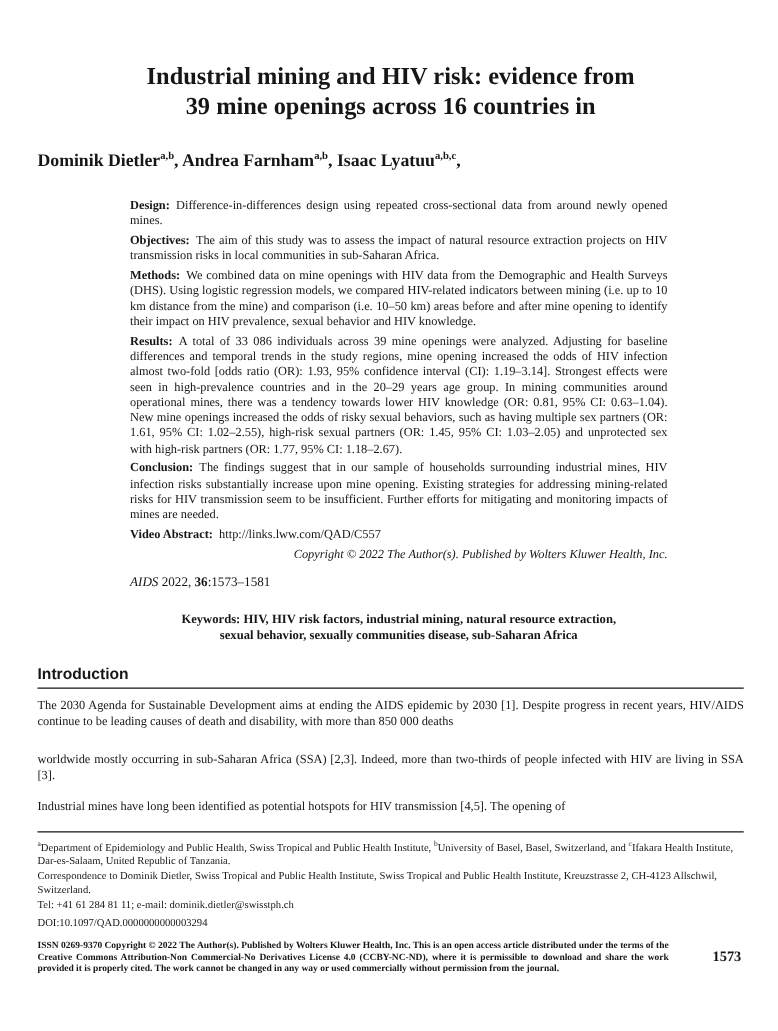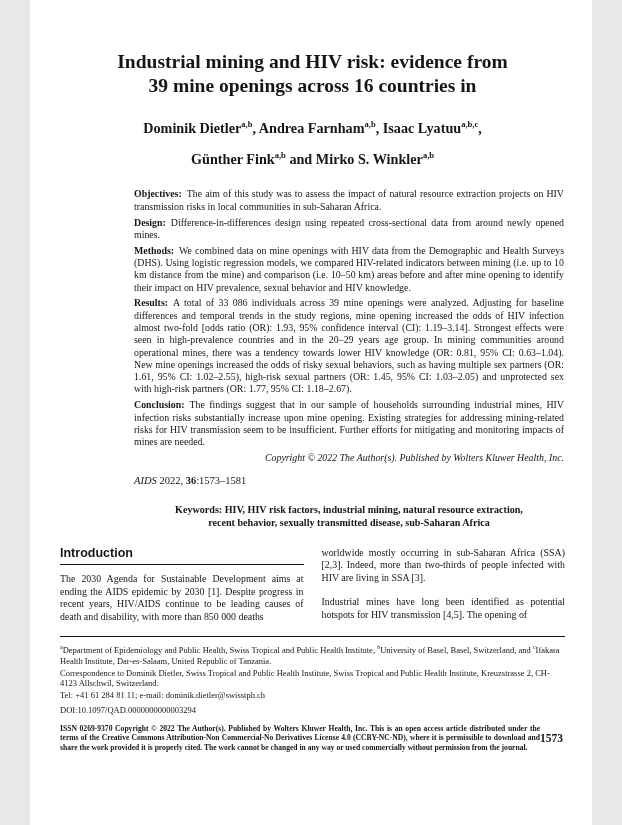--- a/index.html
+++ b/index.html
@@ -1,44 +1,44 @@
 <!DOCTYPE html>
 <html><head>
 <meta charset="utf-8">
 <style>
   html,body{margin:0;padding:0;background:#e8e8e8;}
   .page{
-    width:562px;height:825px;background:#ffffff;box-sizing:border-box;
+    width:622px;height:825px;background:#ffffff;box-sizing:border-box;
     position:relative;margin:0 auto;overflow:hidden;
     padding:50px 27px 0 30px;
     font-family:"Liberation Serif", serif;color:#161616;
   }
   .title{
     text-align:center;font-weight:bold;font-size:19.5px;line-height:23.5px;margin:0;
   }
   .title .tline{display:block;}
   .authors{
-    text-align:center;font-weight:bold;font-size:14.2px;line-height:27px;margin-top:14px;
+    font-weight:bold;font-size:14.2px;line-height:27px;margin-top:14px;
   }
   .authors sup{font-size:8.5px;font-weight:bold;}
   .abstract{
     width:430px;margin:16px 0 0 74px;
     font-size:9.9px;line-height:12.3px;text-align:justify;
   }
   .abs-p{margin:0 0 3.5px 0;}
   .abs-label{font-weight:bold;margin-right:5px;}
   .video-url{color:#161616;text-decoration:none;}
   .copyright{text-align:right;margin:2px 0 0 0;font-style:italic;}
   .cite{text-align:left;font-size:10.5px;margin:11px 0 0 0;}
   .cite b{font-weight:bold;}
   .keywords{
     text-align:center;font-weight:bold;font-size:10.1px;line-height:13px;margin:15px 0 0 0;
   }
   .keywords .kline{display:block;}
-  .cols{display:flex;gap:18px;margin-top:18px;}
+  .cols{display:flex;gap:18px;margin-top:18px;flex-direction:column;}
   .col{flex:1;font-size:9.9px;line-height:12.6px;text-align:justify;}
   .intro-head{
     font-family:"Liberation Sans", sans-serif;font-size:12.5px;font-weight:bold;
     border-bottom:1.5px solid #161616;padding-bottom:5px;margin:0 0 8px 0;text-align:left;
   }
   .col p{margin:0;}
   .col p + p{margin-top:12px;}
   .footnotes{
     border-top:1px solid #161616;margin-top:13px;padding-top:5px;
     font-size:8.5px;line-height:10.4px;text-align:left;
@@ -58,34 +58,34 @@
 
 <div class="page">
 
   <h1 class="title">
     <span class="tline">Industrial mining and HIV risk: evidence from</span>
     <span class="tline">39 mine openings across 16 countries in</span>
   </h1>
 
   <div class="authors">
     <div><span>Dominik Dietler</span><sup>a,b</sup><span>, </span><span>Andrea Farnham</span><sup>a,b</sup><span>, </span><span>Isaac Lyatuu</span><sup>a,b,c</sup><span>,</span></div>
-    <div><span>Günther Fink</span><sup>a,b</sup><span> and </span><span>Mirko S. Winkler</span><sup>a,b</sup></div>
   </div>
 
   <div class="abstract">
+    <p class="abs-p"><span class="abs-label">Design:</span><span>Difference-in-differences design using repeated cross-sectional data from around newly opened mines.</span></p>
     <p class="abs-p"><span class="abs-label">Objectives:</span><span>The aim of this study was to assess the impact of natural resource extraction projects on HIV transmission risks in local communities in sub-Saharan Africa.</span></p>
-    <p class="abs-p"><span class="abs-label">Design:</span><span>Difference-in-differences design using repeated cross-sectional data from around newly opened mines.</span></p>
     <p class="abs-p"><span class="abs-label">Methods:</span><span>We combined data on mine openings with HIV data from the Demographic and Health Surveys (DHS). Using logistic regression models, we compared HIV-related indicators between mining (i.e. up to 10 km distance from the mine) and comparison (i.e. 10–50 km) areas before and after mine opening to identify their impact on HIV prevalence, sexual behavior and HIV knowledge.</span></p>
     <p class="abs-p"><span class="abs-label">Results:</span><span>A total of 33 086 individuals across 39 mine openings were analyzed. Adjusting for baseline differences and temporal trends in the study regions, mine opening increased the odds of HIV infection almost two-fold [odds ratio (OR): 1.93, 95% confidence interval (CI): 1.19–3.14]. Strongest effects were seen in high-prevalence countries and in the 20–29 years age group. In mining communities around operational mines, there was a tendency towards lower HIV knowledge (OR: 0.81, 95% CI: 0.63–1.04). New mine openings increased the odds of risky sexual behaviors, such as having multiple sex partners (OR: 1.61, 95% CI: 1.02–2.55), high-risk sexual partners (OR: 1.45, 95% CI: 1.03–2.05) and unprotected sex with high-risk partners (OR: 1.77, 95% CI: 1.18–2.67).</span></p>
     <p class="abs-p"><span class="abs-label">Conclusion:</span><span>The findings suggest that in our sample of households surrounding industrial mines, HIV infection risks substantially increase upon mine opening. Existing strategies for addressing mining-related risks for HIV transmission seem to be insufficient. Further efforts for mitigating and monitoring impacts of mines are needed.</span></p>
+    <p class="abs-p"><span class="abs-label">Video Abstract:</span><a href="#" class="video-url">http://links.lww.com/QAD/C557</a></p>
     <p class="copyright">Copyright © 2022 The Author(s). Published by Wolters Kluwer Health, Inc.</p>
     <p class="cite"><i>AIDS</i><span> 2022, </span><b>36</b><span>:1573–1581</span></p>
     <p class="keywords">
       <span class="kline">Keywords: HIV, HIV risk factors, industrial mining, natural resource extraction,</span>
-      <span class="kline">recent behavior, sexually transmitted disease, sub-Saharan Africa</span>
+      <span class="kline">sexual behavior, sexually communities disease, sub-Saharan Africa</span>
     </p>
   </div>
 
   <div class="cols">
     <div class="col">
       <h2 class="intro-head">Introduction</h2>
       <p>The 2030 Agenda for Sustainable Development aims at ending the AIDS epidemic by 2030 [1]. Despite progress in recent years, HIV/AIDS continue to be leading causes of death and disability, with more than 850 000 deaths</p>
     </div>
     <div class="col">
       <p>worldwide mostly occurring in sub-Saharan Africa (SSA) [2,3]. Indeed, more than two-thirds of people infected with HIV are living in SSA [3].</p>

